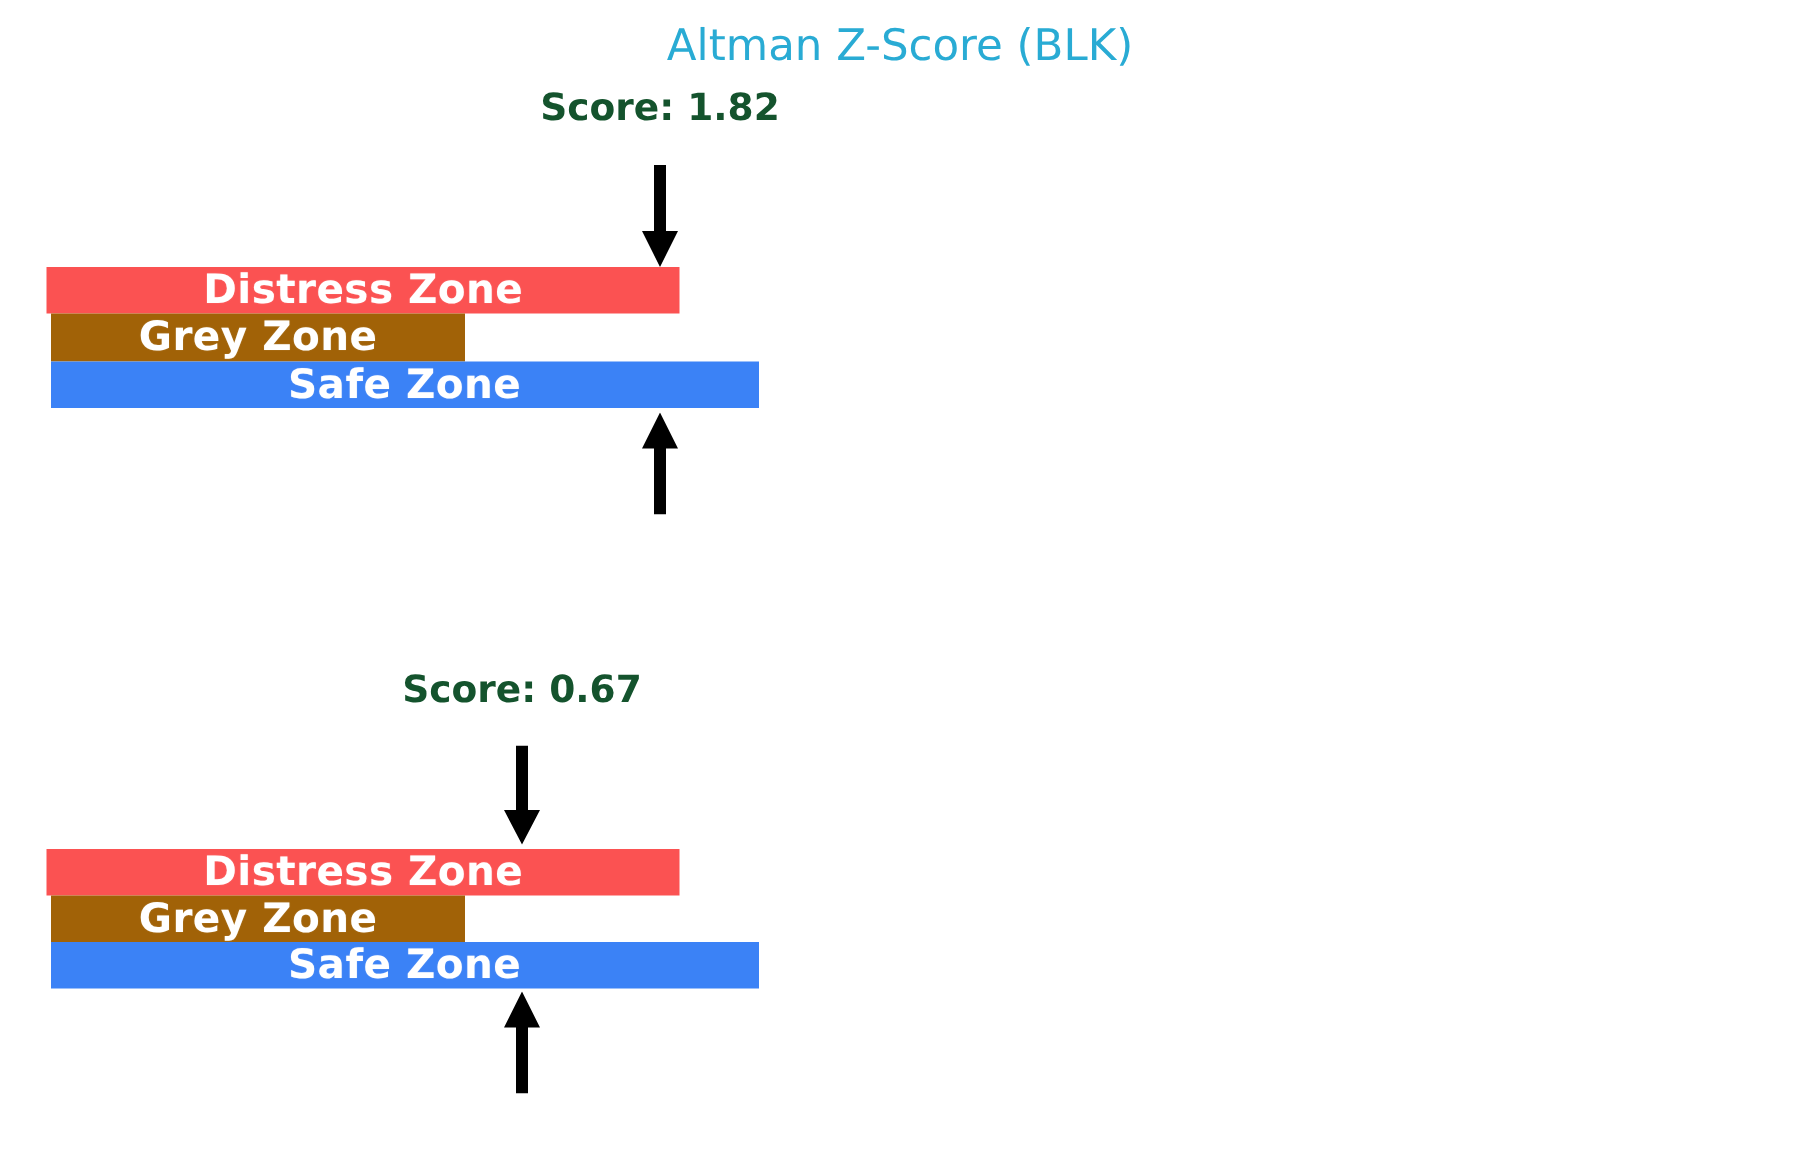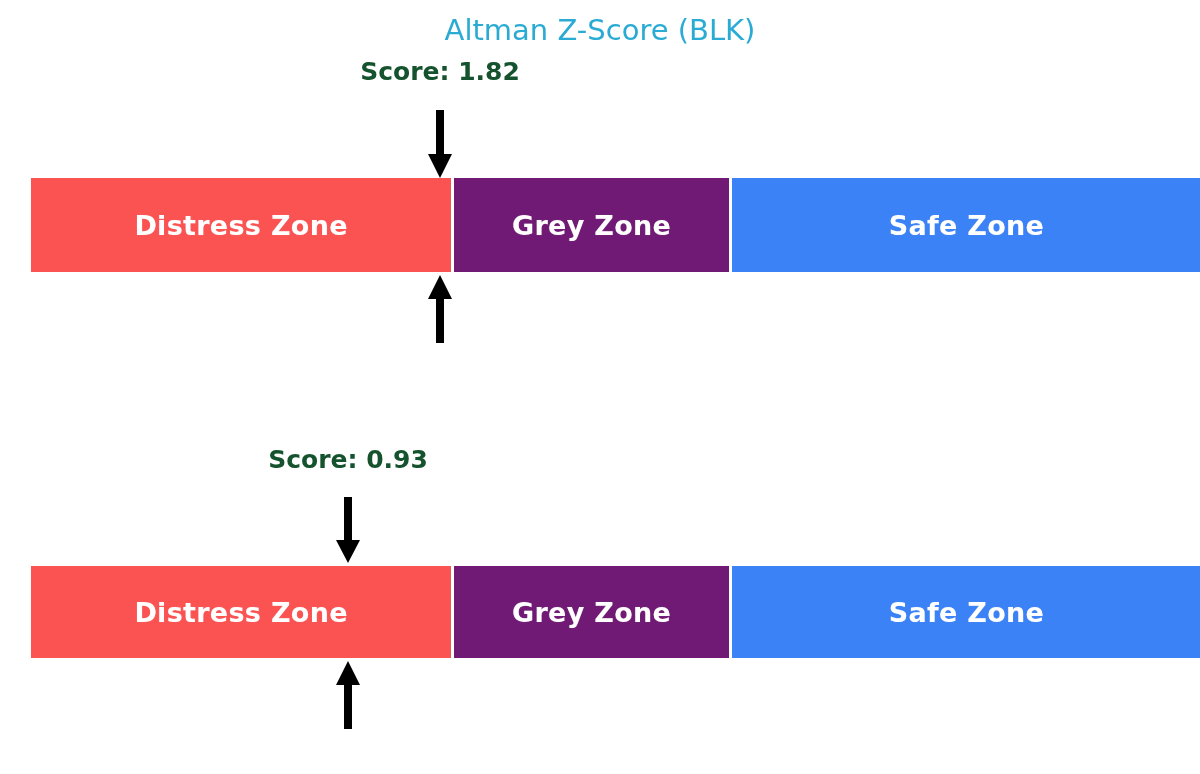--- a/index.html
+++ b/index.html
@@ -42,40 +42,41 @@
     color: #14532d;
     white-space: nowrap;
     transform: translateX(-50%);
   }
 
   .bar {
     position: absolute;
     left: 15px;
     width: 1170px;
     display: flex;
+    flex-direction: column;
     padding-left: 16px;
   }
   .zone {
     position: relative;
     height: 100%;
     box-sizing: border-box;
     display: flex;
     align-items: center;
     justify-content: center;
   }
   .zone-label {
     color: #ffffff;
     font-size: 27px;
     font-weight: bold;
     letter-spacing: 0.3px;
     white-space: nowrap;
     text-shadow: 0 0 1px rgba(255,255,255,0.25);
   }
   .zone.distress { background: #fb5252; }
-  .zone.grey     { background: #701a75; }
+  .zone.grey     { background: #a16207; }
   .zone.safe     { background: #3b82f6; }
   .zone + .zone  { margin-left: 3px; }
 
   
   .arrow {
     position: absolute;
     width: 30px;
     transform: translateX(-50%);
   }
   .arrow svg { display: block; }
@@ -110,21 +111,21 @@
   <div class="arrow" style="left:440px; top:275px; height:68px;">
     <svg width="30" height="68" viewBox="0 0 30 68" aria-hidden="true">
       <path d="M15 0 L27 24 H19 V68 H11 V24 H3 Z" fill="#000000"></path>
     </svg>
   </div>
 
 </div>
 
 <div class="panel" id="panel-1">
 
-  <div class="score-label" style="left:348px; top:58px;">Score: 0.93</div>
+  <div class="score-label" style="left:348px; top:58px;">Score: 0.67</div>
 
   <div class="arrow" style="left:348px; top:110px; height:68px;">
     <svg width="30" height="68" viewBox="0 0 30 68" aria-hidden="true">
       <path d="M11 0 H19 V43 H27 L15 66 L3 43 H11 Z" fill="#000000"></path>
     </svg>
   </div>
 
   <div class="bar" style="top:179px; height:92px;">
     <div class="zone distress" style="width:36.1%;">
       <span class="zone-label">Distress Zone</span>

